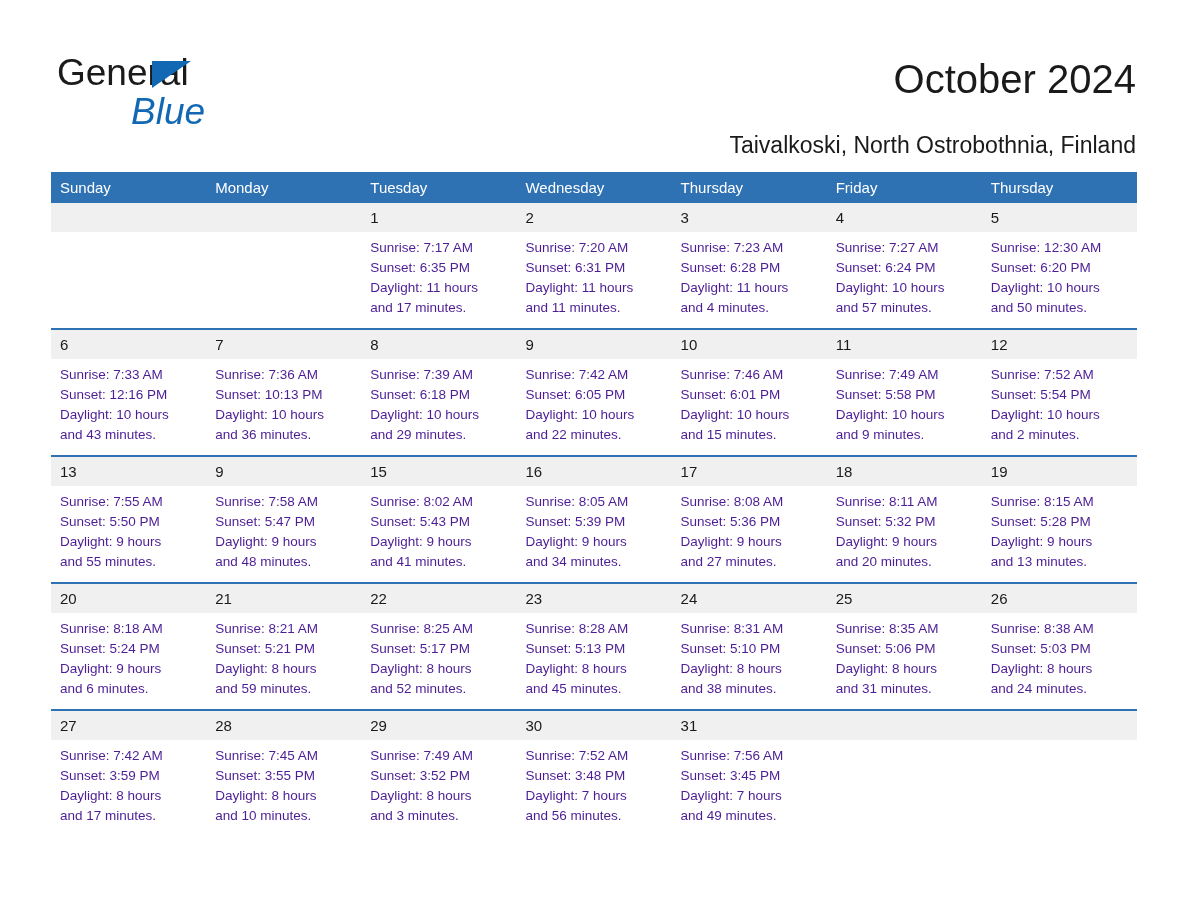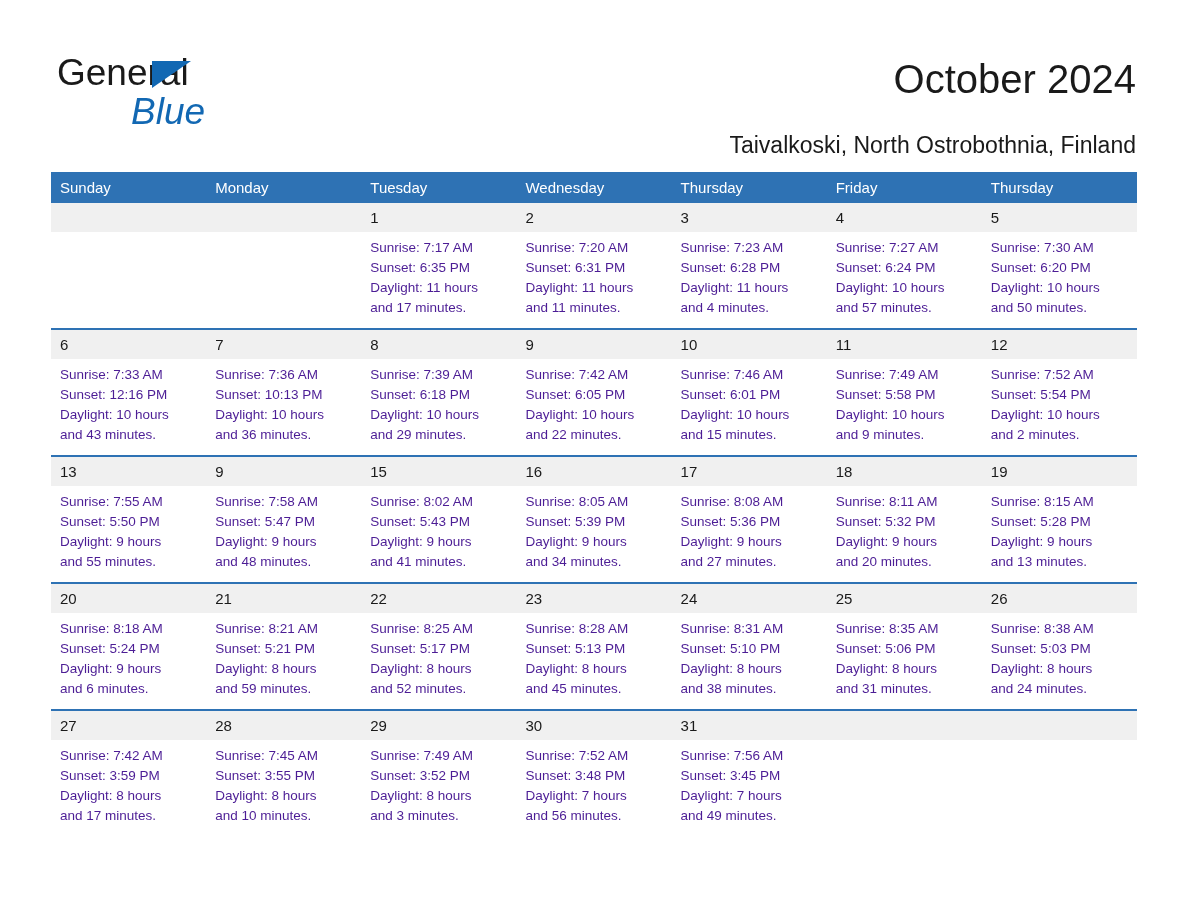--- a/index.html
+++ b/index.html
@@ -225,21 +225,21 @@
               <div class="dayinfo">
                 <div class="line">Sunrise: 7:27 AM</div>
                 <div class="line">Sunset: 6:24 PM</div>
                 <div class="line">Daylight: 10 hours</div>
                 <div class="line">and 57 minutes.</div>
               </div>
             </td>
             <td>
               <div class="daynum">5</div>
               <div class="dayinfo">
-                <div class="line">Sunrise: 7:30 AM</div>
+                <div class="line">Sunrise: 12:30 AM</div>
                 <div class="line">Sunset: 6:20 PM</div>
                 <div class="line">Daylight: 10 hours</div>
                 <div class="line">and 50 minutes.</div>
               </div>
             </td>
           </tr>
           <tr>
             <td>
               <div class="daynum">6</div>
               <div class="dayinfo">

